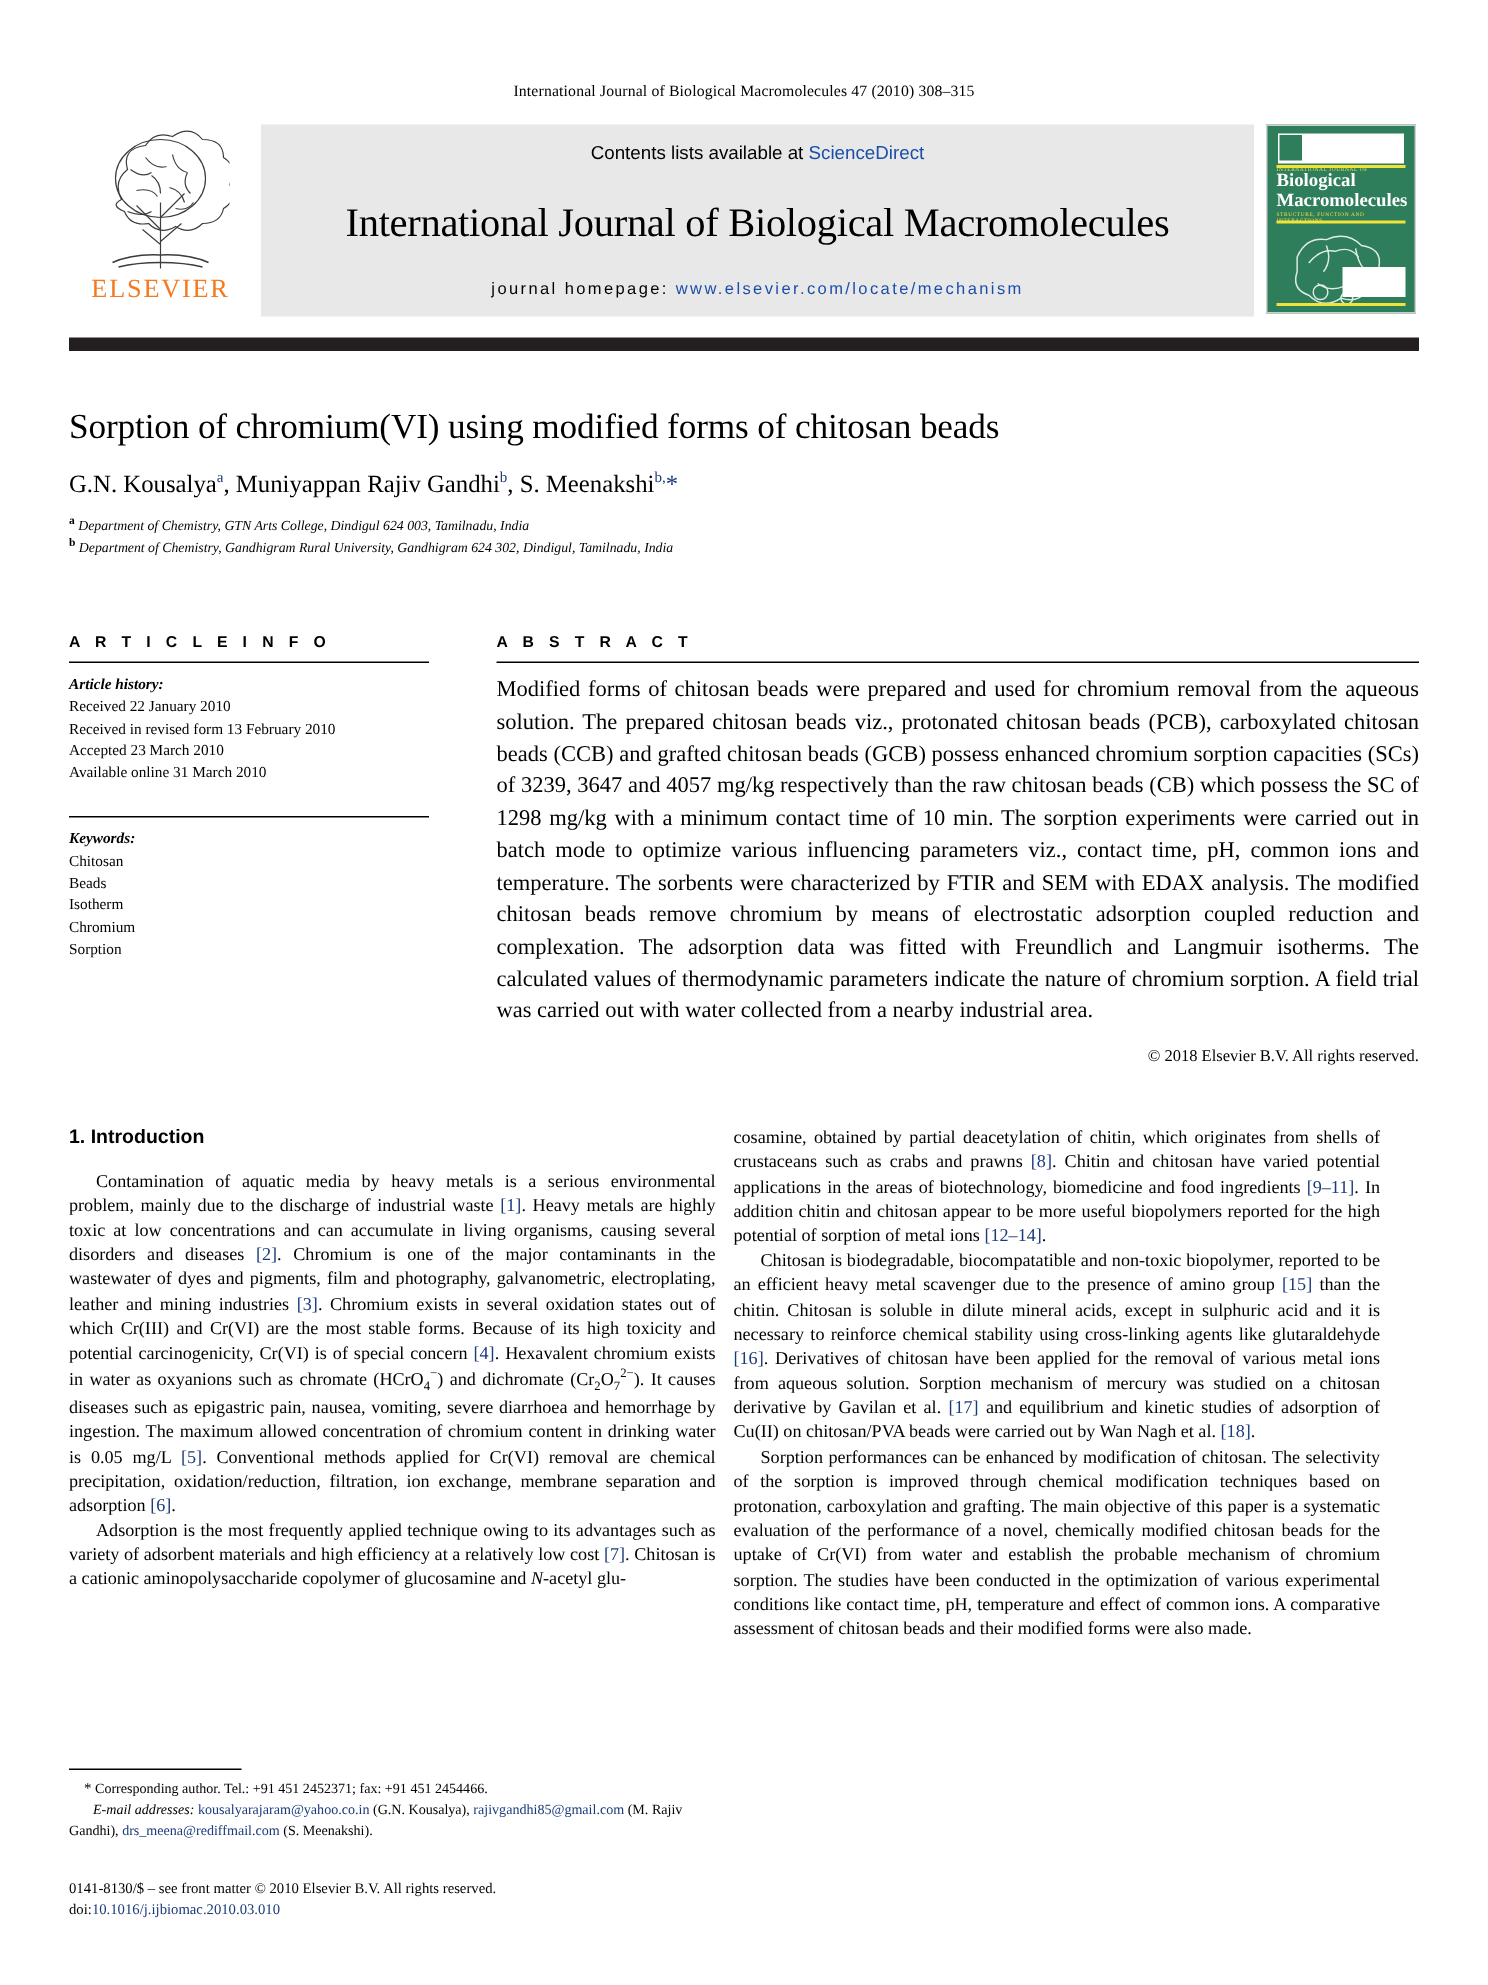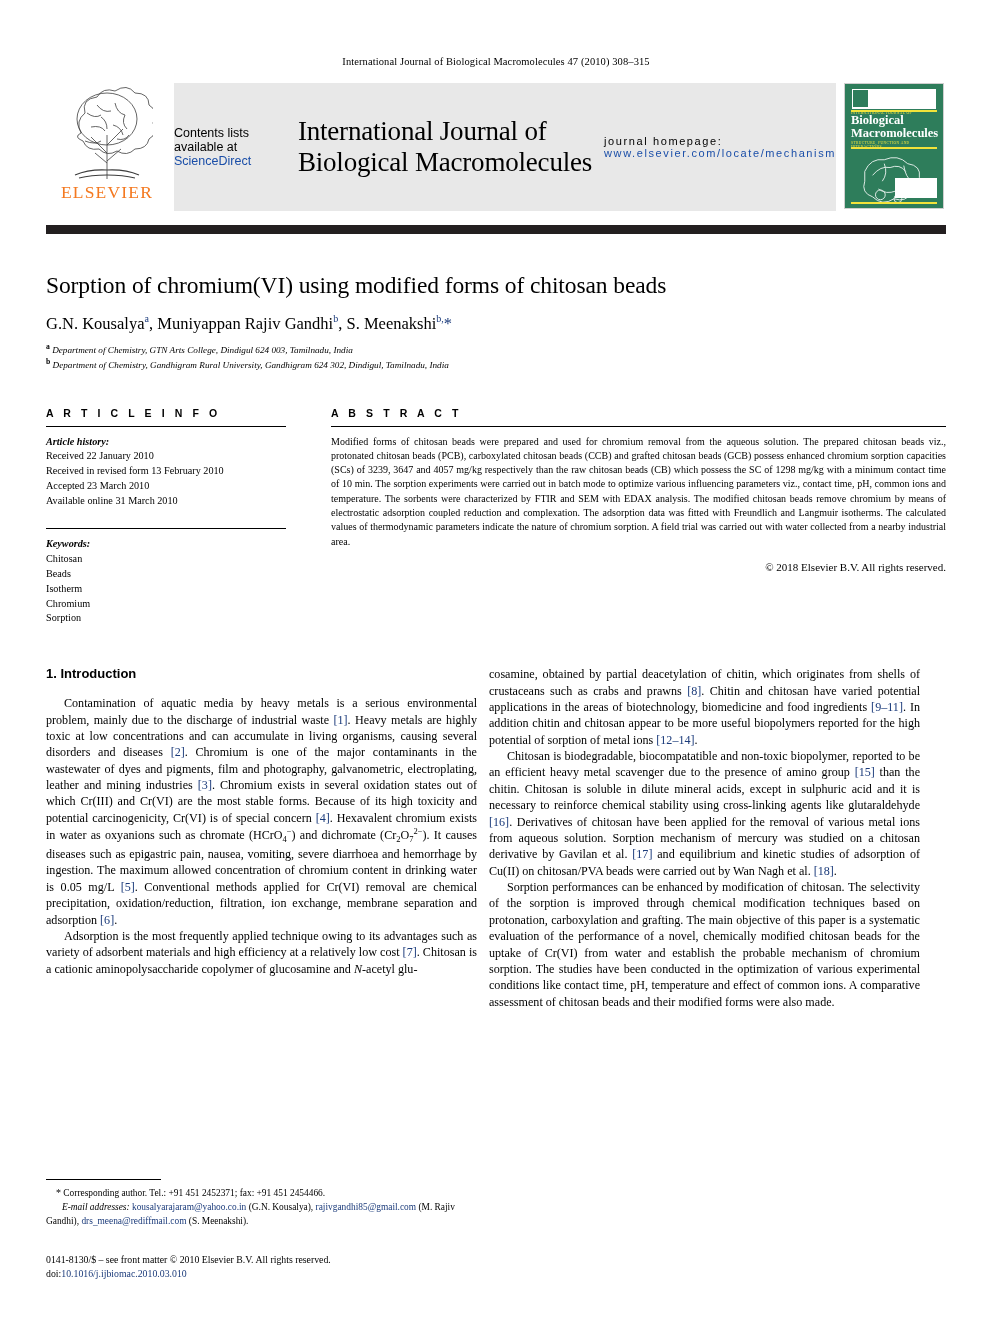--- a/index.html
+++ b/index.html
@@ -53,21 +53,21 @@
     color: #F47920;
     font-size: 17.5px;
     letter-spacing: 1.2px;
     line-height: 1;
     margin-top: 1px;
   }
   .journal-band {
     flex: 1 1 auto;
     background: #e8e8e8;
     display: flex;
-    flex-direction: row;
+    flex-direction: column;
     align-items: center;
     justify-content: space-between;
     padding: 12px 0 12px 0;
     margin-left: 6px;
   }
   .contents-line {
     font-size: 12.5px;
     font-family: "Liberation Sans", sans-serif;
   }
   .contents-line .sd {
@@ -154,42 +154,42 @@
     font-size: 9.2px;
     font-style: italic;
     line-height: 1.42;
     margin-top: 9px;
   }
   .affil sup { font-style: normal; font-weight: bold; }
 
   
   .info-abstract {
     display: flex;
-    margin-top: 34px;
+    margin-top: 50px;
   }
   .col-info { width: 240px; flex: 0 0 240px; }
   .col-abs  { flex: 1 1 auto; margin-left: 45px; }
 
   .sechead {
     font-family: "Liberation Sans", sans-serif;
     font-size: 10.5px;
     font-weight: bold;
     letter-spacing: 3.6px;
   }
   .hr-thin {
     border-top: 1.1px solid #000;
     margin: 7px 0 8px 0;
   }
   .info-group { font-size: 10.2px; line-height: 1.45; }
   .info-group .gt { font-style: italic; font-weight: bold; }
   .kw-block { margin-top: 20px; }
   .kw-rule { border-top: 1.1px solid #000; margin-bottom: 8px; }
 
   .abstract-body {
-    font-size: 10px;
+    font-size: 15px;
     line-height: 1.43;
     text-align: justify;
   }
   .copyright-line {
     font-size: 11px;
     text-align: right;
     margin-top: 12px;
   }
 
   

